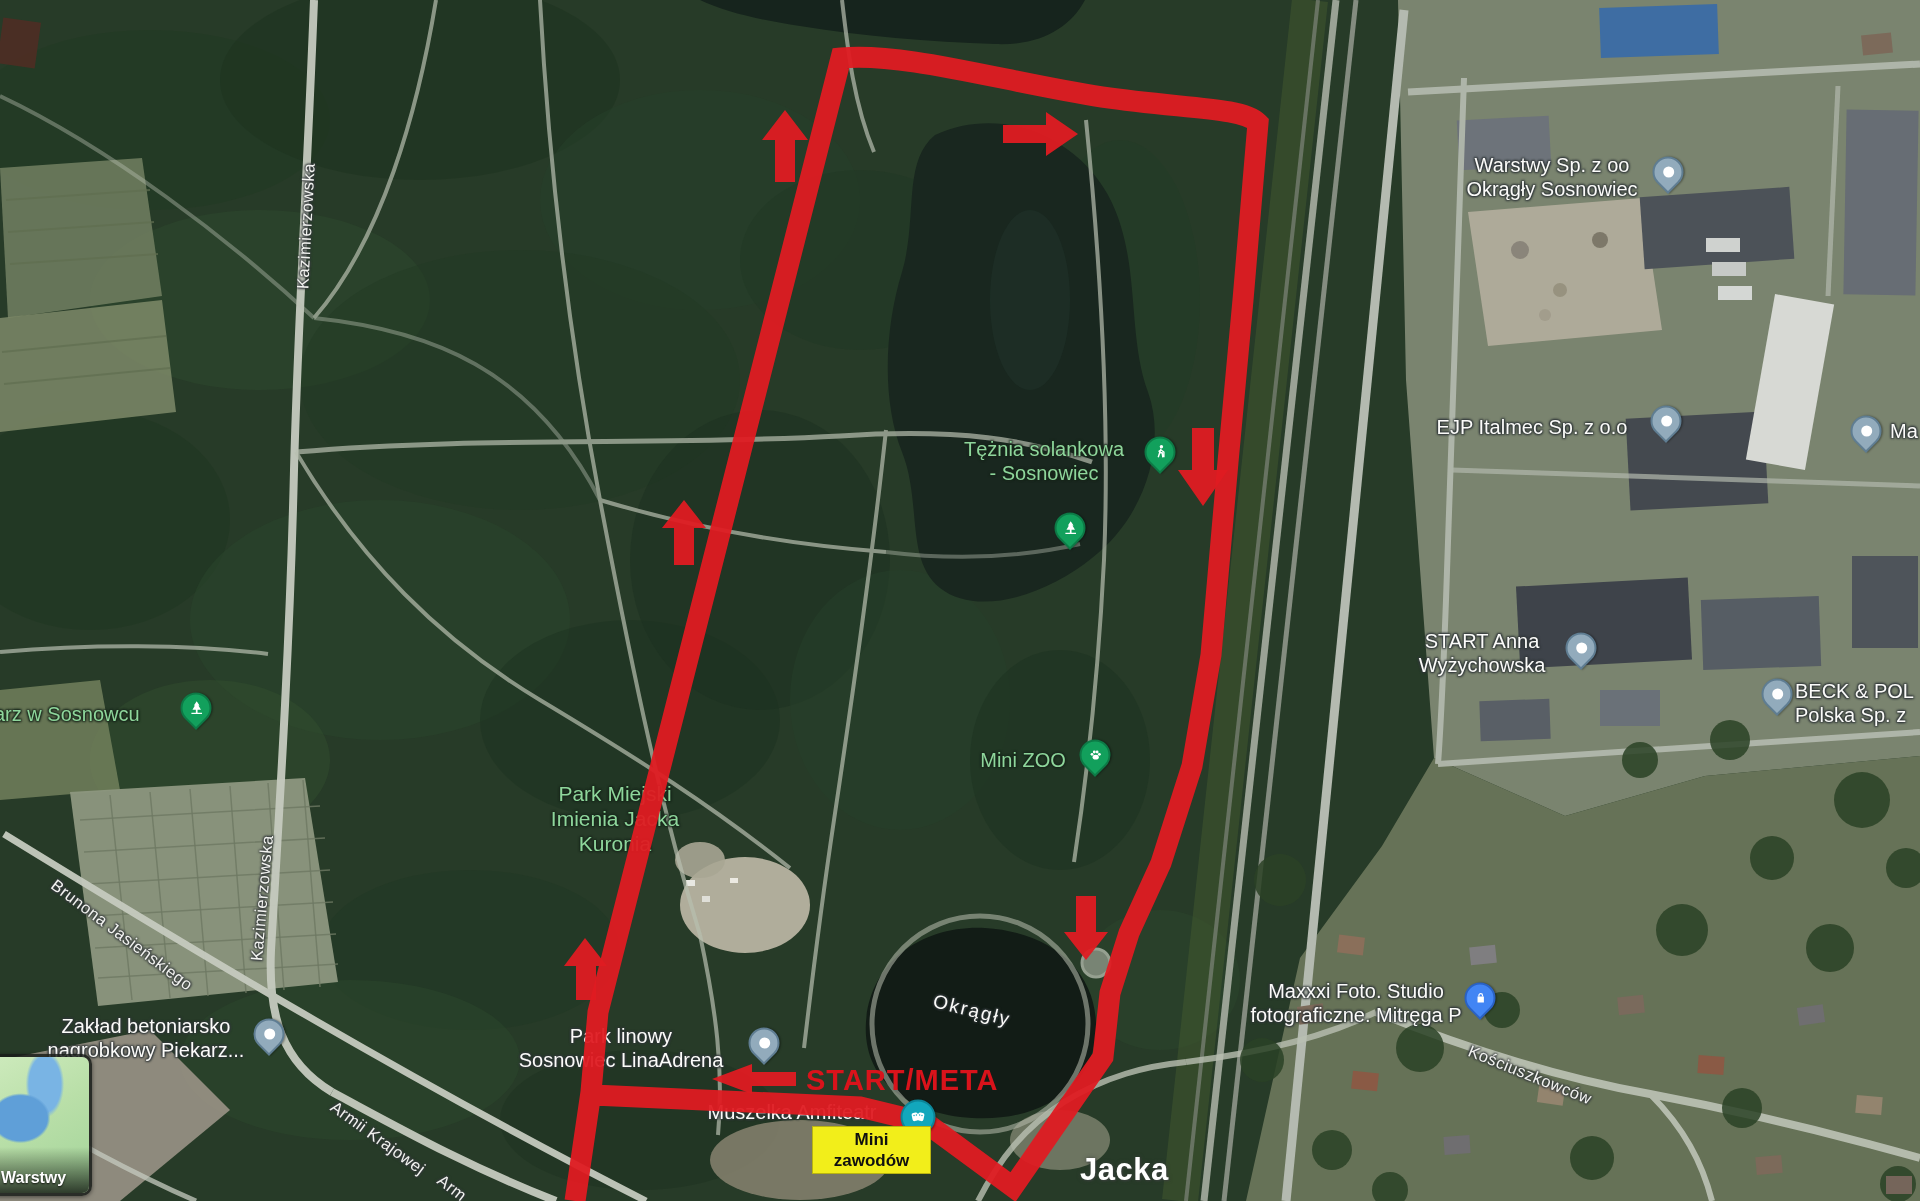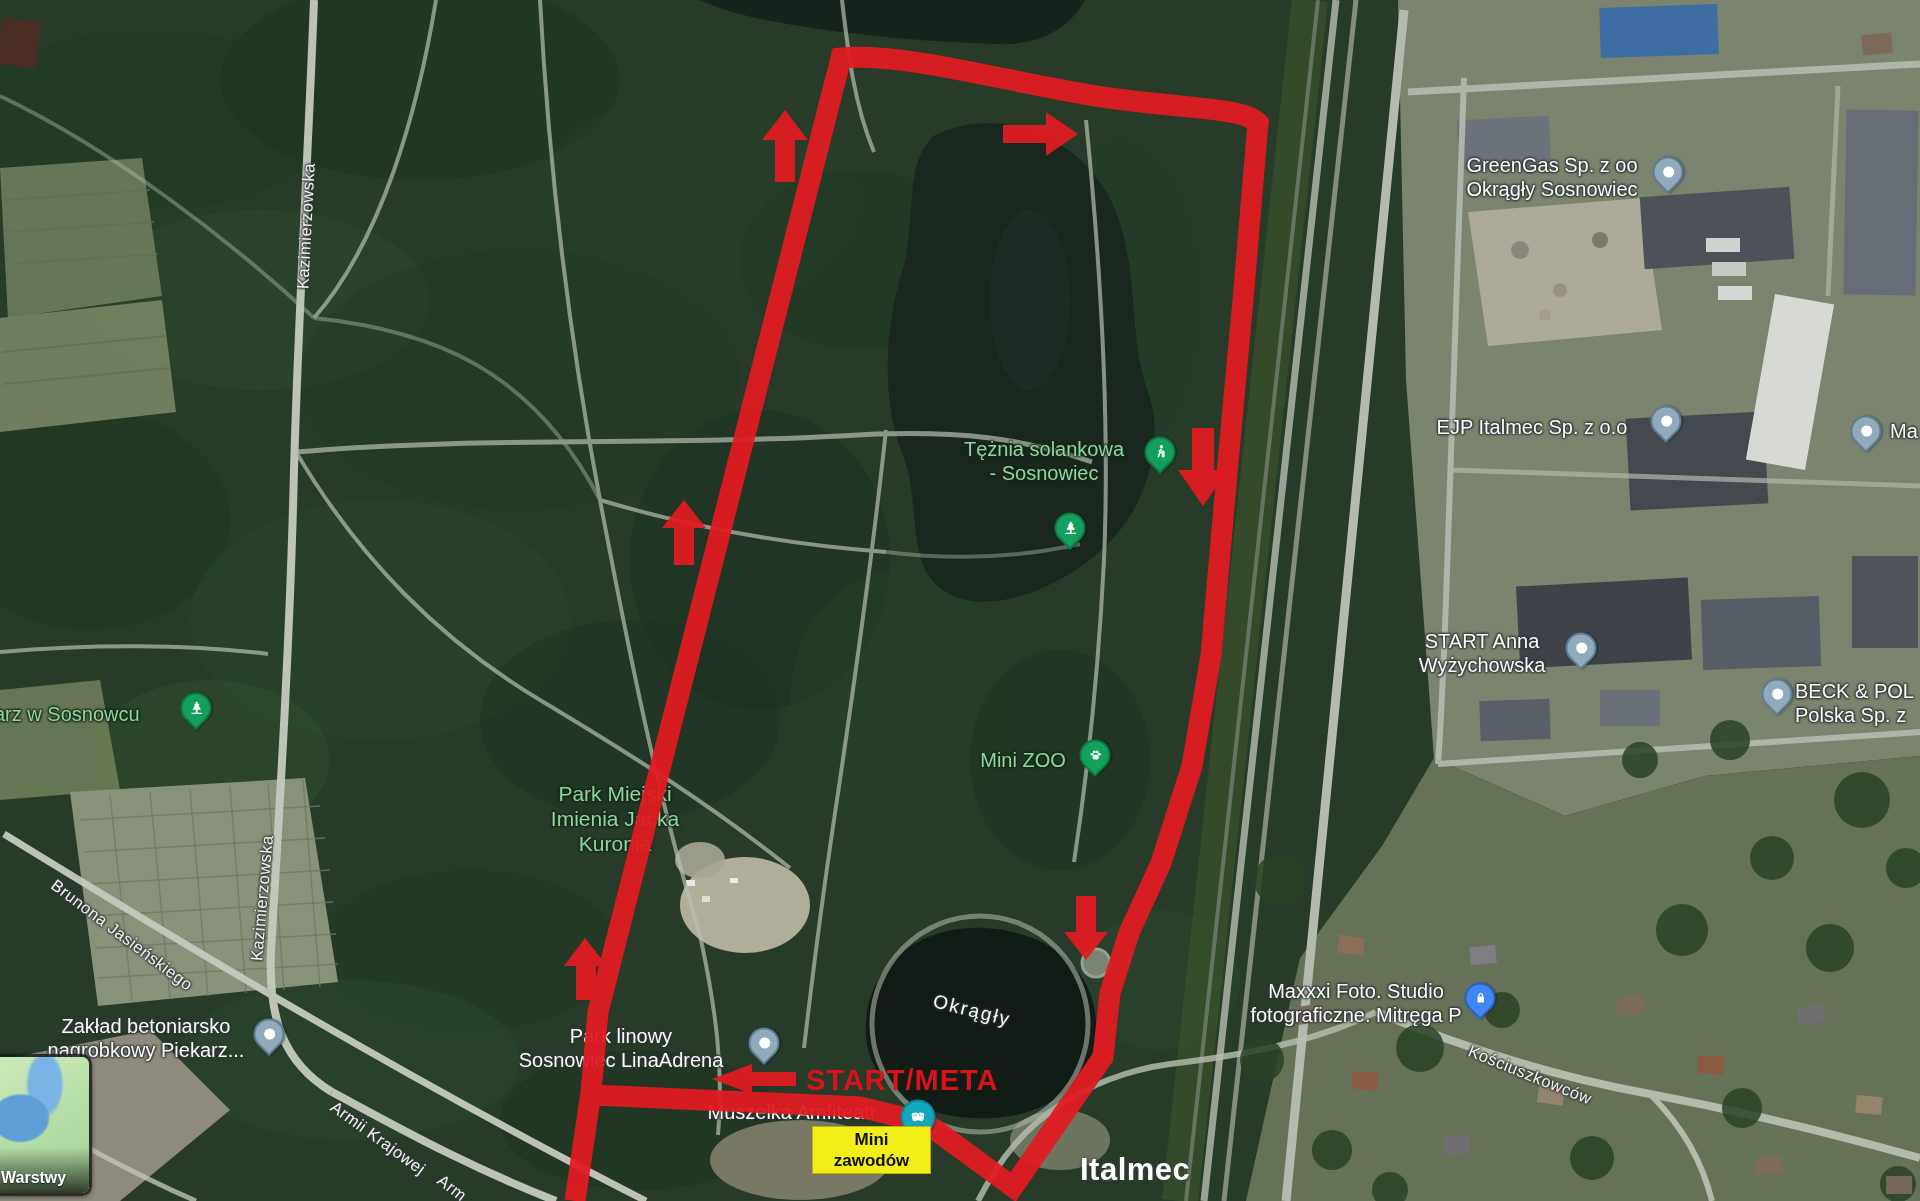--- a/index.html
+++ b/index.html
@@ -223,21 +223,21 @@
   </svg>
 
   <div class="street" style="left:306px;top:226px;transform:translate(-50%,-50%) rotate(-87deg)">Kazimierzowska</div>
   <div class="street" style="left:262px;top:898px;transform:translate(-50%,-50%) rotate(-85deg)">Kazimierzowska</div>
   <div class="street" style="left:122px;top:935px;transform:translate(-50%,-50%) rotate(37deg)">Brunona Jasieńskiego</div>
   <div class="street" style="left:378px;top:1138px;transform:translate(-50%,-50%) rotate(36deg)">Armii Krajowej</div>
   <div class="street" style="left:452px;top:1188px;transform:translate(-50%,-50%) rotate(38deg)">Arm</div>
   <div class="street" style="left:1530px;top:1075px;transform:translate(-50%,-50%) rotate(22deg)">Kościuszkowców</div>
 
   <div class="poi" style="left:1552px;top:177px">
-    <span>GreenGas Sp. z oo</span>
+    <span>Warstwy Sp. z oo</span>
     <span>Okrągły Sosnowiec</span>
   </div>
   <div class="poi" style="left:1532px;top:427px">
     <span>EJP Italmec Sp. z o.o</span>
   </div>
   <div class="poi anchor-left" style="left:1890px;top:431px">
     <span>Ma</span>
   </div>
   <div class="poi" style="left:1482px;top:653px">
     <span>START Anna</span>
@@ -377,21 +377,21 @@
         </g>
     </svg>
   </div>
 
   <div class="start-label">START/META</div>
   <div class="office-box">
     <span>Mini</span>
     <span>zawodów</span>
   </div>
 
-  <div class="google-logo">Italmec</div>
+  <div class="google-logo">Jacka</div>
 
   <div class="layers-btn">
     <div class="layers-thumb"></div>
     <div class="layers-grad"></div>
     <span class="layers-label">Warstwy</span>
   </div>
 
 </div>
 
 </body></html>

